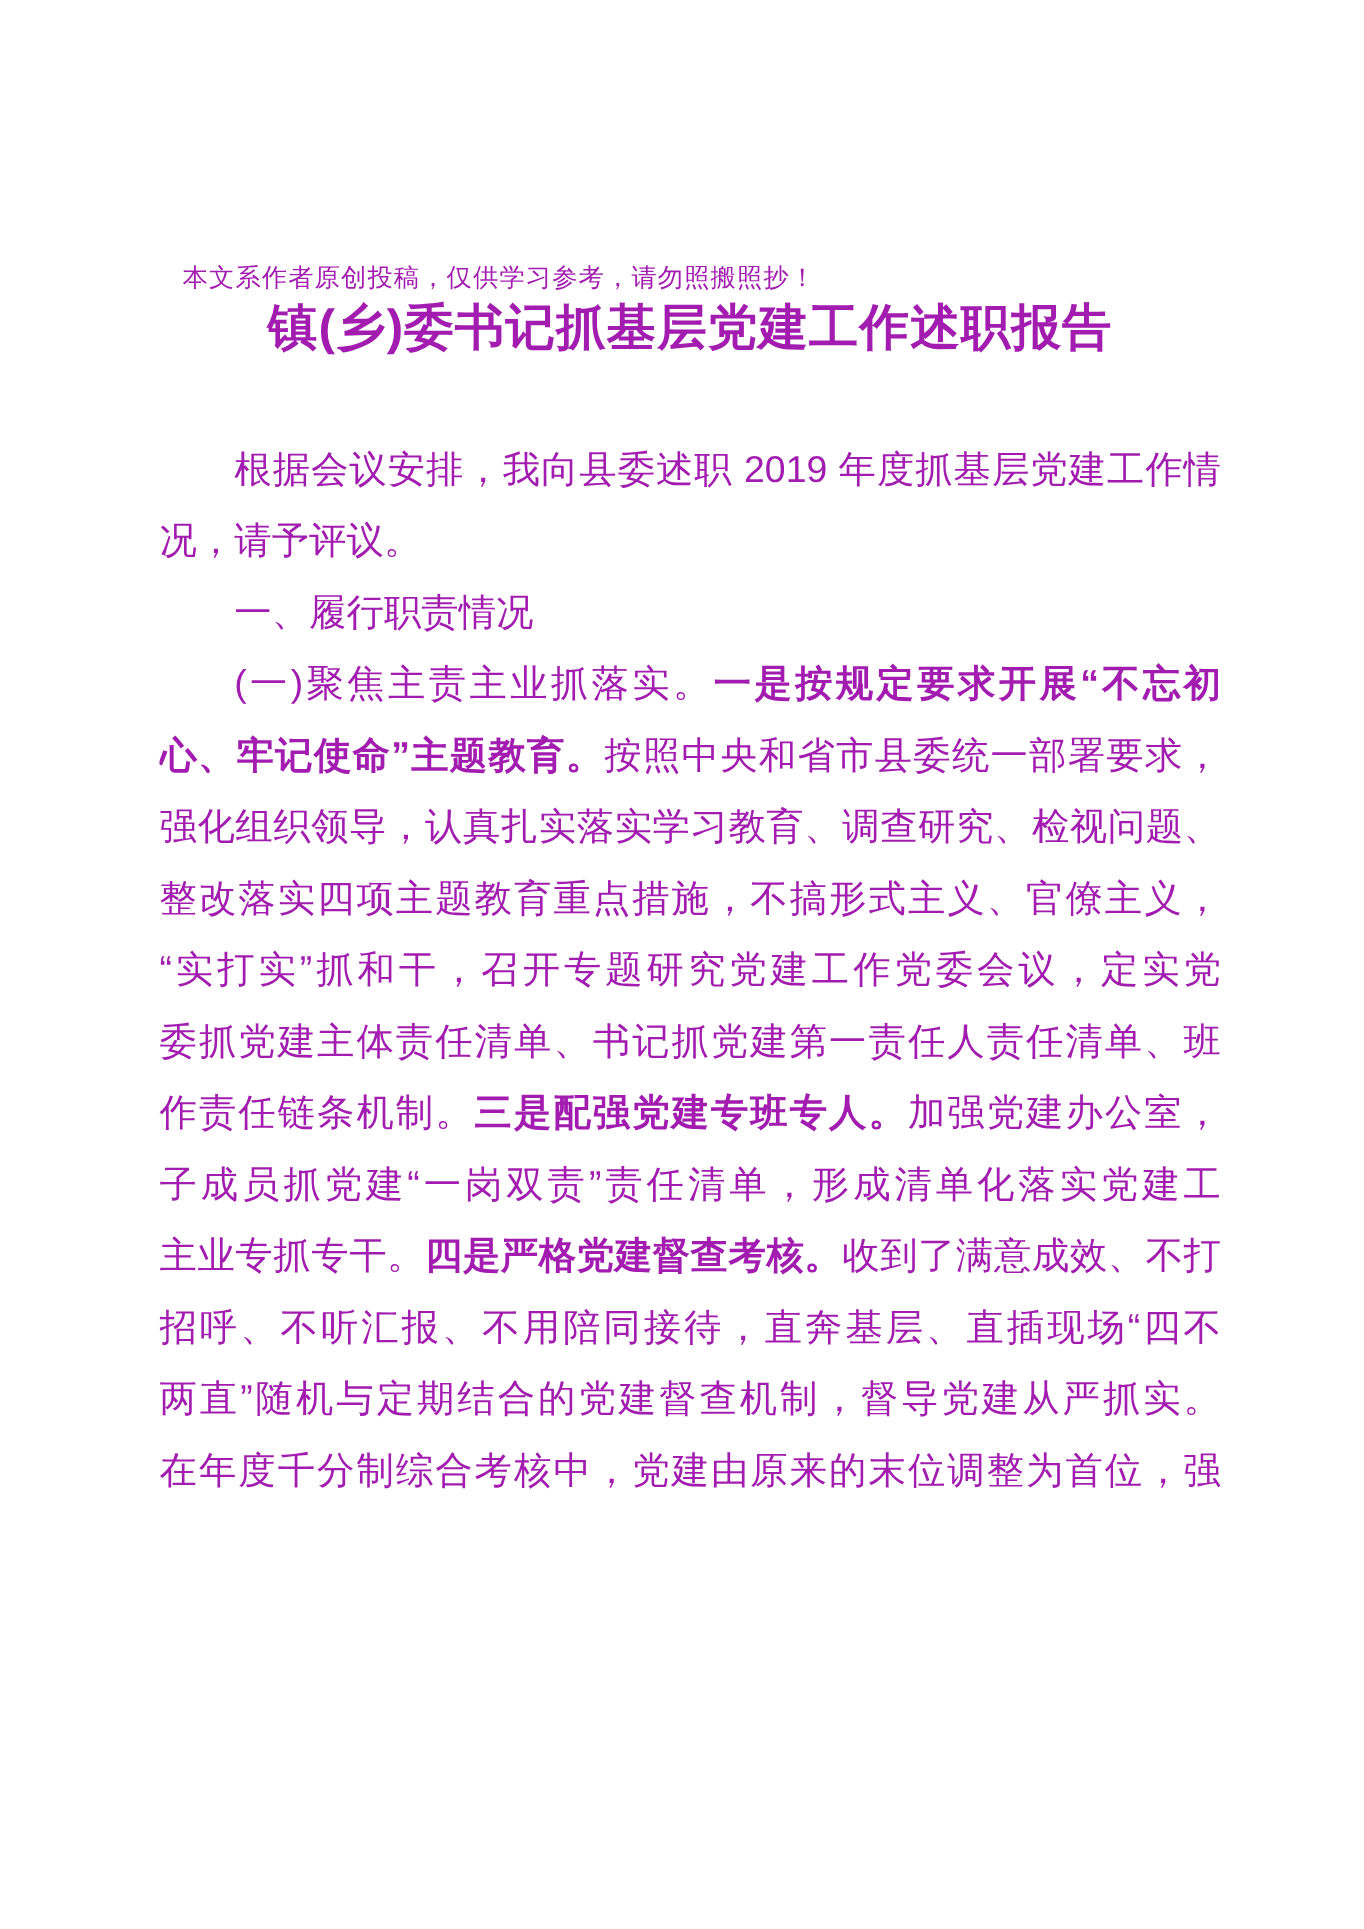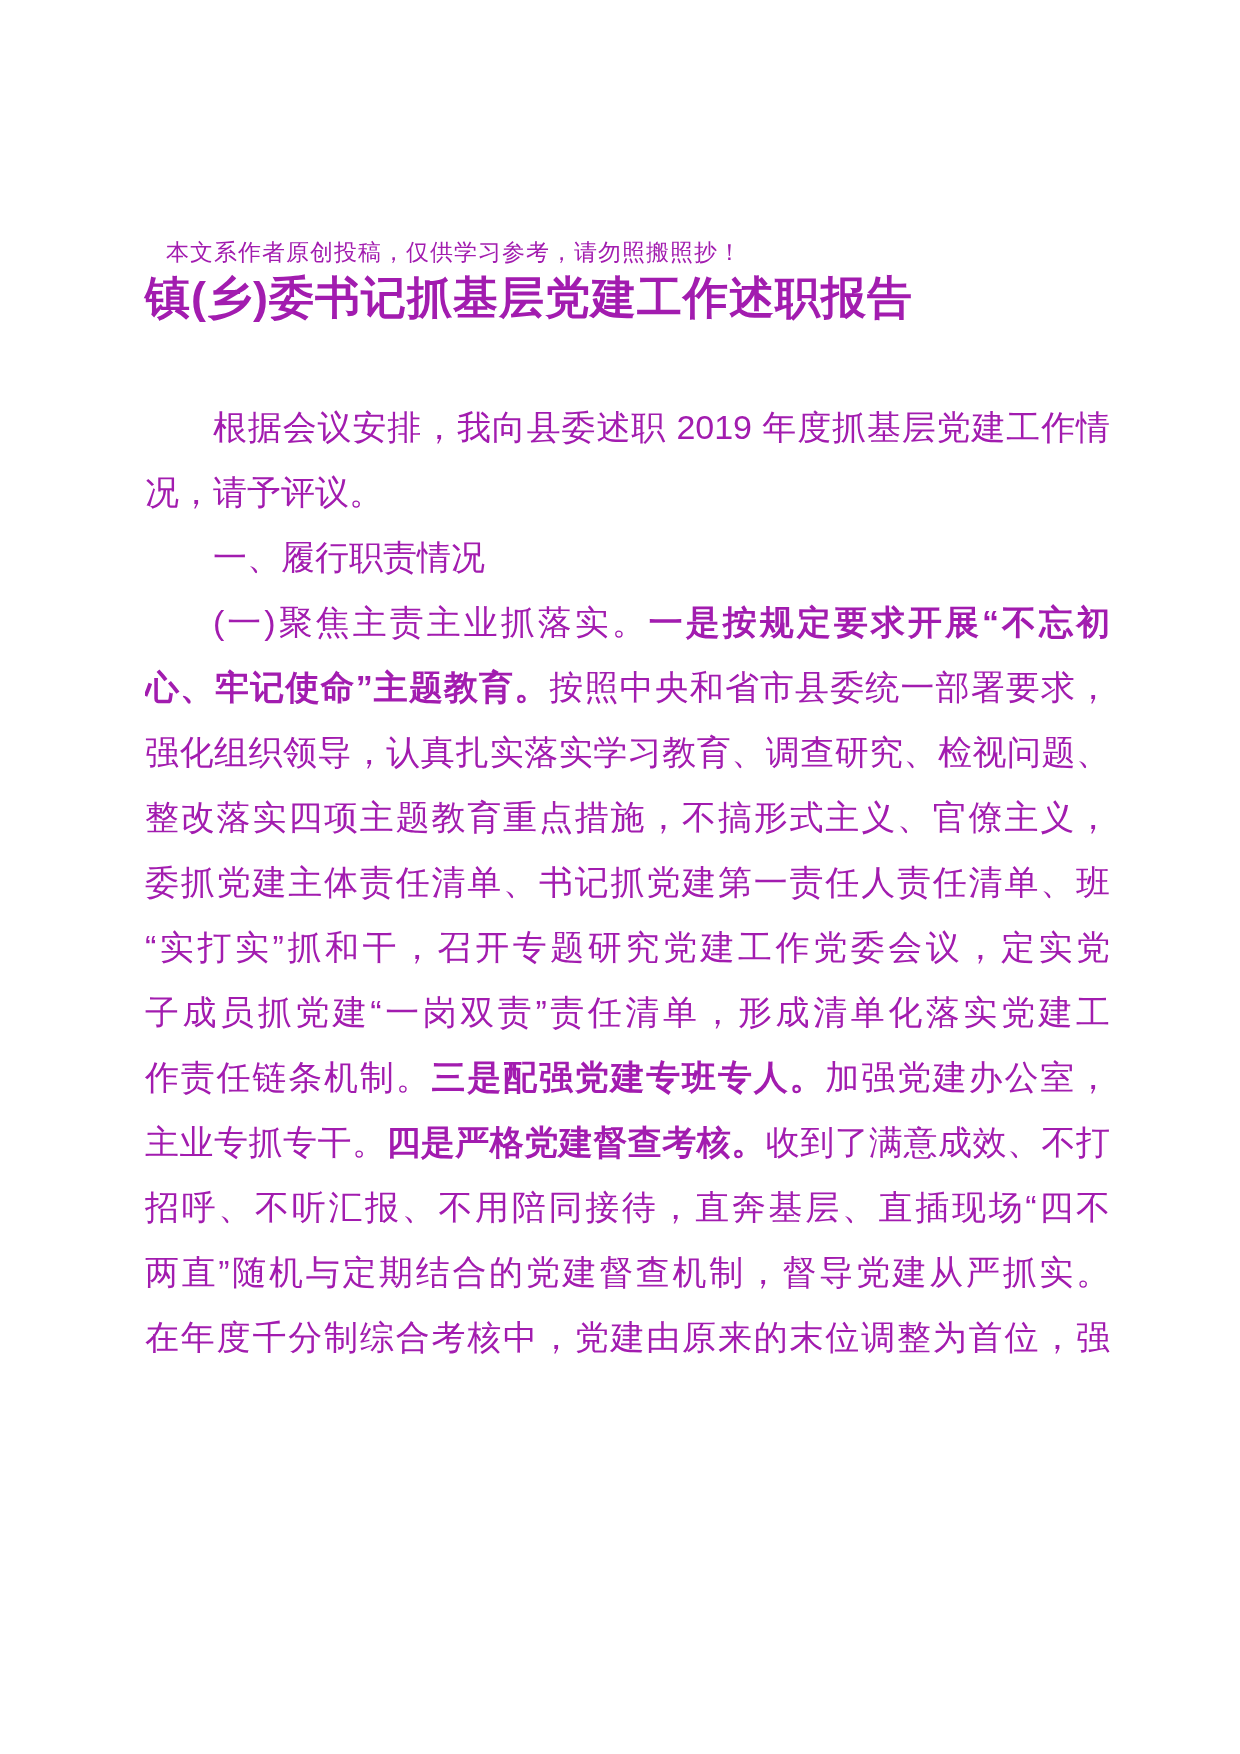--- a/index.html
+++ b/index.html
@@ -24,21 +24,21 @@
     line-height: 30px;
     margin-left: 21px;
     letter-spacing: 1px;
     white-space: nowrap;
   }
   .title {
     margin: 0;
     font-size: 45px;
     font-weight: 700;
     line-height: 62px;
-    text-align: left;
+    text-align: center;
     letter-spacing: 1px;
     white-space: nowrap;
   }
   .body-text {
     margin-top: 66px;
     width: 965px;
   }
   .paragraph {
     margin: 0;
   }
@@ -79,24 +79,24 @@
           <div class="line"><span class="run">况，请予评议。</span></div>
         </div>
         <div class="paragraph">
           <div class="line indent"><span class="run">一、履行职责情况</span></div>
         </div>
         <div class="paragraph">
           <div class="line full indent"><span class="run">(一)聚焦主责主业抓落实。</span><span class="run bold">一是按规定要求开展“不忘初</span></div>
           <div class="line full"><span class="run bold">心、牢记使命”主题教育。</span><span class="run">按照中央和省市县委统一部署要求，</span></div>
           <div class="line full"><span class="run">强化组织领导，认真扎实落实学习教育、调查研究、检视问题、</span></div>
           <div class="line full"><span class="run">整改落实四项主题教育重点措施，不搞形式主义、官僚主义，</span></div>
+          <div class="line full"><span class="run">“实打实”抓和干，召开专题研究党建工作党委会议，定实党</span></div>
           <div class="line full"><span class="run">委抓党建主体责任清单、书记抓党建第一责任人责任清单、班</span></div>
-          <div class="line full"><span class="run">“实打实”抓和干，召开专题研究党建工作党委会议，定实党</span></div>
+          <div class="line full"><span class="run">作责任链条机制。</span><span class="run bold">三是配强党建专班专人。</span><span class="run">加强党建办公室，</span></div>
           <div class="line full"><span class="run">子成员抓党建“一岗双责”责任清单，形成清单化落实党建工</span></div>
-          <div class="line full"><span class="run">作责任链条机制。</span><span class="run bold">三是配强党建专班专人。</span><span class="run">加强党建办公室，</span></div>
           <div class="line full"><span class="run">主业专抓专干。</span><span class="run bold">四是严格党建督查考核。</span><span class="run">收到了满意成效、不打</span></div>
           <div class="line full"><span class="run">招呼、不听汇报、不用陪同接待，直奔基层、直插现场“四不</span></div>
           <div class="line full"><span class="run">两直”随机与定期结合的党建督查机制，督导党建从严抓实。</span></div>
           <div class="line full"><span class="run">在年度千分制综合考核中，党建由原来的末位调整为首位，强</span></div>
         </div>
       </div>
   </div>
 </div>
 
 </body></html>

